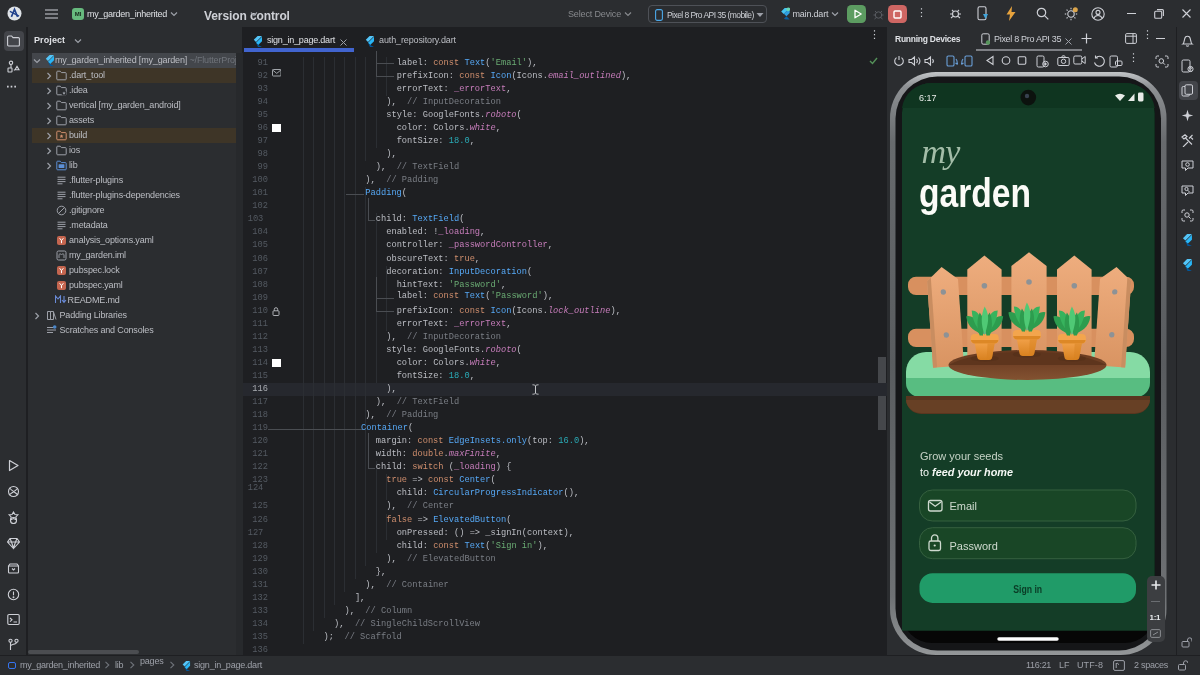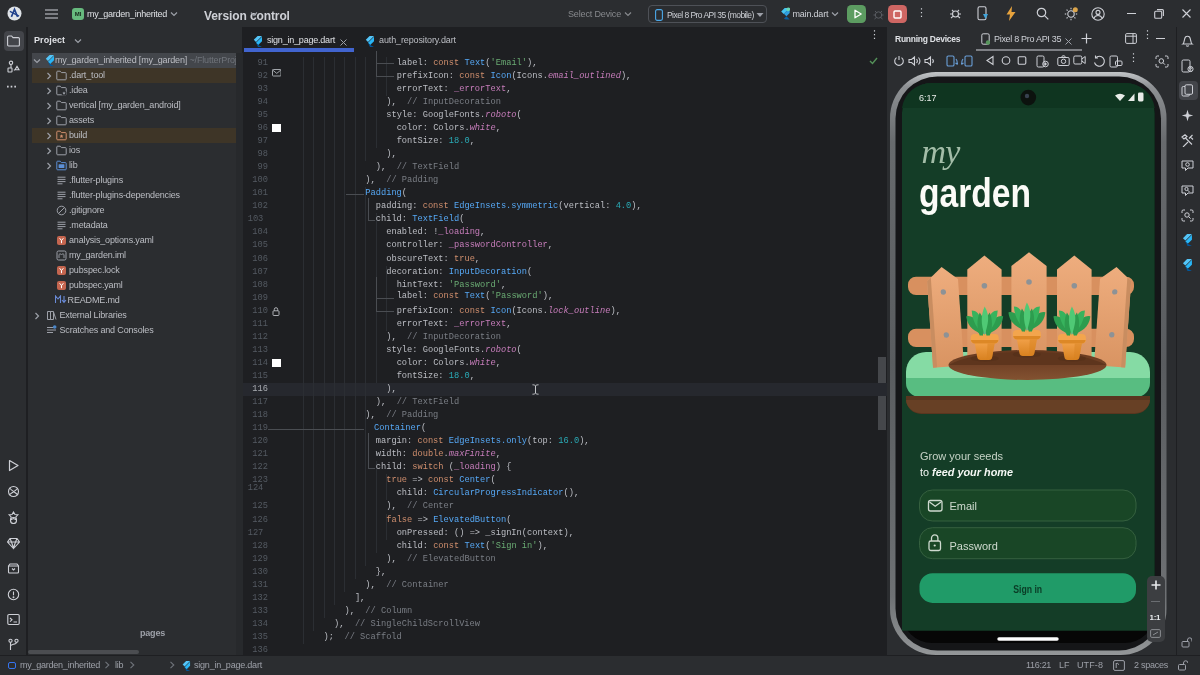--- a/index.html
+++ b/index.html
@@ -365,21 +365,21 @@
       </svg>
     </div>
 <div class="abs" style="left:46px;top:310px;width:11px;height:11px">
       <svg width="11" height="11" viewBox="0 0 11 11">
         <g fill="none" stroke="#9da0a8" stroke-width="1">
           <path d="M1.5 1.5 h3 v8 h-3 z M4.5 1.5 h3 v8 h-3 z"></path>
           <path d="M7.5 2 l2.5 7.5"></path>
         </g>
       </svg>
     </div>
-<div class="t" style="left:59.5px;top:310px;font-size:9px;color:#bcbec4;letter-spacing:-0.16px">External Libraries</div>
+<div class="t" style="left:59.5px;top:310px;font-size:9px;color:#bcbec4;letter-spacing:-0.16px">Padding Libraries</div>
 <div class="abs" style="left:46px;top:325px;width:11px;height:11px">
       <svg width="11" height="11" viewBox="0 0 11 11">
         <g stroke="#9da0a8" stroke-width="1" fill="none">
           <path d="M1 2.5 h9 M1 5 h9 M1 7.5 h6"></path>
         </g>
         <circle cx="8.7" cy="2" r="1.8" fill="#4b86c8"></circle>
       </svg>
     </div>
 <div class="t" style="left:59.5px;top:325px;font-size:9px;color:#bcbec4;letter-spacing:-0.16px">Scratches and Consoles</div>
 <div class="abs" style="left:28px;top:650px;width:111px;height:4px;border-radius:2px;background:#4b4d51"></div>
@@ -450,21 +450,20 @@
 <div class="abs mono" style="left:396.66px;top:135.05px"><span style="color:#bcbec4">fontSize: </span><span style="color:#2aacb8">18.0</span><span style="color:#bcbec4">,</span></div>
 <div class="abs mono" style="left:243px;top:148.10px;width:25px;text-align:right;color:#545a62">98</div>
 <div class="abs mono" style="left:386.22px;top:148.10px"><span style="color:#bcbec4">),</span></div>
 <div class="abs mono" style="left:243px;top:161.15px;width:25px;text-align:right;color:#545a62">99</div>
 <div class="abs mono" style="left:375.78px;top:161.15px"><span style="color:#bcbec4">),  </span><span style="color:#7a7e85">// TextField</span></div>
 <div class="abs mono" style="left:243px;top:174.20px;width:25px;text-align:right;color:#545a62">100</div>
 <div class="abs mono" style="left:365.34px;top:174.20px"><span style="color:#bcbec4">),  </span><span style="color:#7a7e85">// Padding</span></div>
 <div class="abs mono" style="left:243px;top:187.25px;width:25px;text-align:right;color:#545a62">101</div>
 <div class="abs mono" style="left:365.34px;top:187.25px"><span style="color:#56a8f5">Padding</span><span style="color:#bcbec4">(</span></div>
 <div class="abs mono" style="left:243px;top:200.30px;width:25px;text-align:right;color:#545a62">102</div>
-<div class="abs mono" style="left:375.78px;top:200.30px"><span style="color:#bcbec4">padding: </span><span style="color:#cf8e6d">const</span><span style="color:#bcbec4"> </span><span style="color:#56a8f5">EdgeInsets.symmetric</span><span style="color:#bcbec4">(vertical: </span><span style="color:#2aacb8">4.0</span><span style="color:#bcbec4">),</span></div>
 <div class="abs mono" style="left:243px;top:213.35px;width:25px;text-align:center;color:#545a62">103</div>
 <div class="abs mono" style="left:375.78px;top:213.35px"><span style="color:#bcbec4">child: </span><span style="color:#56a8f5">TextField</span><span style="color:#bcbec4">(</span></div>
 <div class="abs mono" style="left:243px;top:226.40px;width:25px;text-align:right;color:#545a62">104</div>
 <div class="abs mono" style="left:386.22px;top:226.40px"><span style="color:#bcbec4">enabled: !</span><span style="color:#c77dbb">_loading</span><span style="color:#bcbec4">,</span></div>
 <div class="abs mono" style="left:243px;top:239.45px;width:25px;text-align:right;color:#545a62">105</div>
 <div class="abs mono" style="left:386.22px;top:239.45px"><span style="color:#bcbec4">controller: </span><span style="color:#c77dbb">_passwordController</span><span style="color:#bcbec4">,</span></div>
 <div class="abs mono" style="left:243px;top:252.50px;width:25px;text-align:right;color:#545a62">106</div>
 <div class="abs mono" style="left:386.22px;top:252.50px"><span style="color:#bcbec4">obscureText: </span><span style="color:#cf8e6d">true</span><span style="color:#bcbec4">,</span></div>
 <div class="abs mono" style="left:243px;top:265.55px;width:25px;text-align:right;color:#545a62">107</div>
 <div class="abs mono" style="left:386.22px;top:265.55px"><span style="color:#bcbec4">decoration: </span><span style="color:#56a8f5">InputDecoration</span><span style="color:#bcbec4">(</span></div>
@@ -484,21 +483,21 @@
 <div class="abs mono" style="left:396.66px;top:356.90px"><span style="color:#bcbec4">color: Colors.</span><span style="color:#c77dbb;font-style:italic">white</span><span style="color:#bcbec4">,</span></div>
 <div class="abs mono" style="left:243px;top:369.95px;width:25px;text-align:right;color:#545a62">115</div>
 <div class="abs mono" style="left:396.66px;top:369.95px"><span style="color:#bcbec4">fontSize: </span><span style="color:#2aacb8">18.0</span><span style="color:#bcbec4">,</span></div>
 <div class="abs mono" style="left:243px;top:383.00px;width:25px;text-align:right;color:#a9acb2">116</div>
 <div class="abs mono" style="left:386.22px;top:383.00px"><span style="color:#bcbec4">),</span></div>
 <div class="abs mono" style="left:243px;top:396.05px;width:25px;text-align:right;color:#545a62">117</div>
 <div class="abs mono" style="left:375.78px;top:396.05px"><span style="color:#bcbec4">),  </span><span style="color:#7a7e85">// TextField</span></div>
 <div class="abs mono" style="left:243px;top:409.10px;width:25px;text-align:right;color:#545a62">118</div>
 <div class="abs mono" style="left:365.34px;top:409.10px"><span style="color:#bcbec4">),  </span><span style="color:#7a7e85">// Padding</span></div>
 <div class="abs mono" style="left:243px;top:422.15px;width:25px;text-align:right;color:#545a62">119</div>
-<div class="abs mono" style="left:374px;top:422.15px"><span style="color:#56a8f5">Container</span><span style="color:#bcbec4">(</span></div>
+<div class="abs mono" style="left:361px;top:422.15px"><span style="color:#56a8f5">Container</span><span style="color:#bcbec4">(</span></div>
 <div class="abs mono" style="left:243px;top:435.20px;width:25px;text-align:right;color:#545a62">120</div>
 <div class="abs mono" style="left:375.78px;top:435.20px"><span style="color:#bcbec4">margin: </span><span style="color:#cf8e6d">const</span><span style="color:#bcbec4"> </span><span style="color:#56a8f5">EdgeInsets.only</span><span style="color:#bcbec4">(top: </span><span style="color:#2aacb8">16.0</span><span style="color:#bcbec4">),</span></div>
 <div class="abs mono" style="left:243px;top:448.25px;width:25px;text-align:right;color:#545a62">121</div>
 <div class="abs mono" style="left:375.78px;top:448.25px"><span style="color:#bcbec4">width: </span><span style="color:#cf8e6d">double</span><span style="color:#bcbec4">.</span><span style="color:#c77dbb;font-style:italic">maxFinite</span><span style="color:#bcbec4">,</span></div>
 <div class="abs mono" style="left:243px;top:461.30px;width:25px;text-align:right;color:#545a62">122</div>
 <div class="abs mono" style="left:375.78px;top:461.30px"><span style="color:#bcbec4">child: </span><span style="color:#cf8e6d">switch</span><span style="color:#bcbec4"> (</span><span style="color:#c77dbb">_loading</span><span style="color:#bcbec4">) {</span></div>
 <div class="abs mono" style="left:243px;top:474.35px;width:25px;text-align:right;color:#545a62">123</div>
 <div class="abs mono" style="left:386.22px;top:474.35px"><span style="color:#cf8e6d">true</span><span style="color:#bcbec4"> =&gt; </span><span style="color:#cf8e6d">const</span><span style="color:#bcbec4"> </span><span style="color:#56a8f5">Center</span><span style="color:#bcbec4">(</span></div>
 <div class="abs mono" style="left:243px;top:482px;width:25px;text-align:center;color:#545a62">124</div>
 <div class="abs mono" style="left:396.66px;top:487.40px"><span style="color:#bcbec4">child: </span><span style="color:#56a8f5">CircularProgressIndicator</span><span style="color:#bcbec4">(),</span></div>
@@ -895,21 +894,21 @@
       <svg width="6" height="8" viewBox="0 0 6 8">
         <path d="M1.5 0.8 L4.8 4 L1.5 7.2" stroke="#6f737a" stroke-width="1.1" fill="none"></path>
       </svg>
     </div>
 <div class="t" style="left:115px;top:660px;font-size:9px;color:#9da0a8;letter-spacing:-0.2px;font-weight:normal;">lib</div>
 <div class="abs" style="left:129px;top:661px">
       <svg width="6" height="8" viewBox="0 0 6 8">
         <path d="M1.5 0.8 L4.8 4 L1.5 7.2" stroke="#6f737a" stroke-width="1.1" fill="none"></path>
       </svg>
     </div>
-<div class="t" style="left:140px;top:628px;font-size:9px;color:#9da0a8;letter-spacing:-0.2px;font-weight:bold;">pages</div>
+<div class="t" style="left:140px;top:656px;font-size:9px;color:#9da0a8;letter-spacing:-0.2px;font-weight:normal;">pages</div>
 <div class="abs" style="left:169px;top:661px">
       <svg width="6" height="8" viewBox="0 0 6 8">
         <path d="M1.5 0.8 L4.8 4 L1.5 7.2" stroke="#6f737a" stroke-width="1.1" fill="none"></path>
       </svg>
     </div>
 <svg class="abs" style="left:181px;top:660.5px" width="10" height="10" viewBox="0 0 11 11">
       <path d="M10 0 L4 6 L1.8 3.8 L5.6 0 Z" fill="#54c5f8"></path>
       <path d="M10 5.2 L6.2 9 L4 6.8 L10 0.8 Z" fill="#29b6f6"></path>
       <path d="M10 11 L6.2 9 L4 6.8 L6 11 Z" fill="#01579b"></path>
     </svg>

